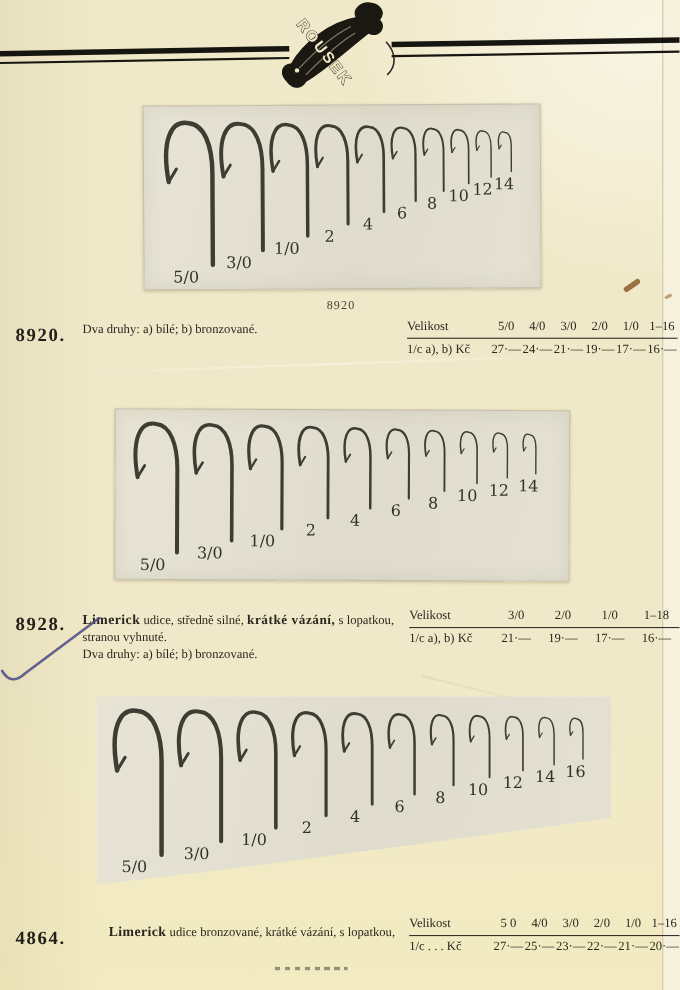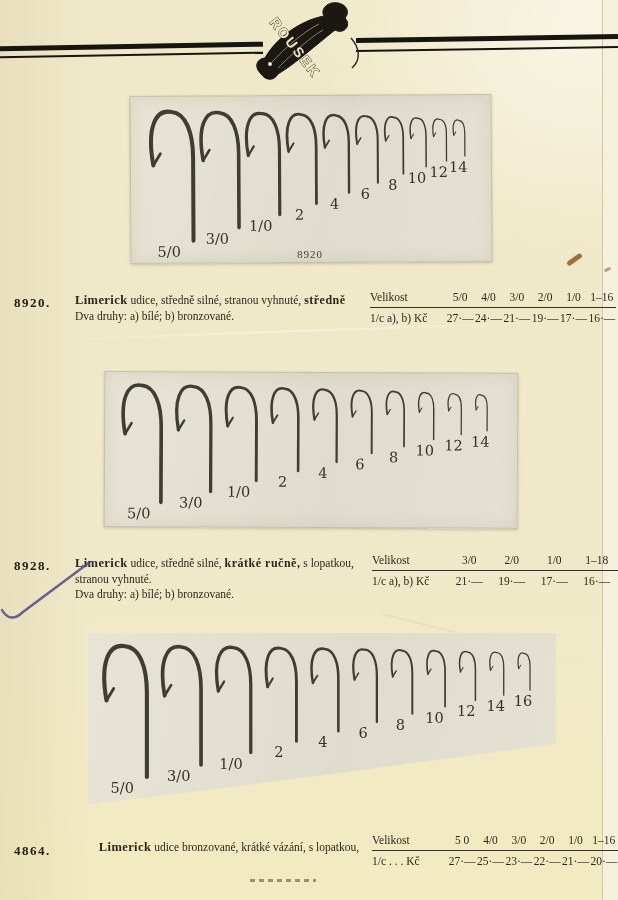--- a/index.html
+++ b/index.html
@@ -36,26 +36,26 @@
   .plate{position:absolute;
     background:linear-gradient(100deg,#e7e4d5,#dfdccd 55%,#e4e1d2);
     border:1px solid rgba(150,140,108,.38);
     box-shadow:0 1px 3px rgba(100,90,60,.3), inset 0 0 18px rgba(120,110,80,.12);}
   .p1{left:130px;top:95px;width:360px;height:166px;transform:rotate(-0.3deg);}
   .p2{left:104px;top:372px;width:412px;height:154px;transform:rotate(0.25deg);}
   .p3{left:88px;top:633px;width:468px;height:173px;border:none;
     clip-path:polygon(0 0,100% 0,100% 64%,56% 80%,28% 90%,0 99%);
     box-shadow:none;}
   .caption{position:absolute;font-size:11px;letter-spacing:1px;color:#46423a;text-align:center;}
-  .c1{left:130px;top:248px;width:360px;}
+  .c1{left:130px;top:272px;width:360px;}
   .c2{left:104px;top:528px;width:412px;}
   .c3{left:88px;top:807px;width:468px;}
 
   
-  .num{position:absolute;left:14px;width:60px;font-weight:700;font-size:13px;letter-spacing:1.5px;color:#23201a;}
+  .num{position:absolute;left:14px;width:60px;font-weight:700;font-size:17px;letter-spacing:1.5px;color:#23201a;}
   .n1{top:295px;} .n2{top:558px;} .n3{top:843px;}
   .desc{position:absolute;left:75px;width:308px;color:#2b271e;}
   .d1{top:293px;} .d2{top:556px;} .d3{top:840px;text-align:center;}
   .desc-line{white-space:nowrap;line-height:15.5px;font-size:11.5px;}
   .seg-brand{font-weight:700;font-size:12.5px;letter-spacing:.4px;}
   .seg-bold{font-weight:700;font-size:12px;letter-spacing:.5px;}
 
   
   .price-table{position:absolute;width:246px;font-size:11.5px;color:#2b271e;}
   .t1{left:370px;top:291px;} .t2{left:372px;top:554px;} .t3{left:372px;top:834px;}
@@ -196,21 +196,20 @@
         <path d="M 402.56600000000003 37.26 L 404.90520000000004 33.39" fill="none" stroke="#3f3c33" stroke-width="1" stroke-linecap="round"></path>
         <text x="407.68300000000005" y="78.2" text-anchor="middle" font-size="14.5" font-family="&quot;DejaVu Serif&quot;, serif" fill="#34312a">14</text>
         <path d="M 430.67800000000005 35.54 C 428.79100000000005 24.810000000000002 431.3070000000001 18 435.9616000000001 20.37 C 439.9872000000001 20.74 442.00000000000006 26.29 442.00000000000006 33.32 L 442.00000000000006 57" fill="none" stroke="#3f3c33" stroke-width="1.25" stroke-linecap="round"></path>
         <path d="M 430.67800000000005 35.54 L 432.6908000000001 32.21" fill="none" stroke="#3f3c33" stroke-width="1" stroke-linecap="round"></path>
         <text x="435.0810000000001" y="73" text-anchor="middle" font-size="14.5" font-family="&quot;DejaVu Serif&quot;, serif" fill="#34312a">16</text>
       </svg></div>
 
   <div>
     <div class="num n1">8920.</div>
     <div class="desc d1">
-        <div class="desc-line"><span class="seg-brand">Limerick</span><span class="seg-n"> udice, středně silné, stranou vyhnuté, </span><span class="seg-bold">středně</span></div>
         <div class="desc-line"><span class="seg-n">Dva druhy: a) bílé; b) bronzované.</span></div>
       </div>
     <div class="price-table t1">
       <div class="t-row1" style="grid-template-columns: 76px repeat(6, 1fr);">
           <div class="tl">Velikost</div>
           <div class="tc">5/0</div>
           <div class="tc">4/0</div>
           <div class="tc">3/0</div>
           <div class="tc">2/0</div>
           <div class="tc">1/0</div>
@@ -224,21 +223,21 @@
           <div class="tc">19·—</div>
           <div class="tc">17·—</div>
           <div class="tc">16·—</div>
         </div>
     </div>
   </div>
 
   <div>
     <div class="num n2">8928.</div>
     <div class="desc d2">
-        <div class="desc-line"><span class="seg-brand">Limerick</span><span class="seg-n"> udice, středně silné, </span><span class="seg-bold">krátké ručně,</span><span class="seg-n"> s lopatkou,</span></div>
+        <div class="desc-line"><span class="seg-brand">Limerick</span><span class="seg-n"> udice, středně silné, </span><span class="seg-bold">krátké vázání,</span><span class="seg-n"> s lopatkou,</span></div>
         <div class="desc-line"><span class="seg-n">stranou vyhnuté.</span></div>
         <div class="desc-line"><span class="seg-n">Dva druhy: a) bílé; b) bronzované.</span></div>
       </div>
     <div class="price-table t2">
       <div class="t-row1" style="grid-template-columns: 76px repeat(4, 1fr);">
           <div class="tl">Velikost</div>
           <div class="tc">3/0</div>
           <div class="tc">2/0</div>
           <div class="tc">1/0</div>
           <div class="tc">1–18</div>

